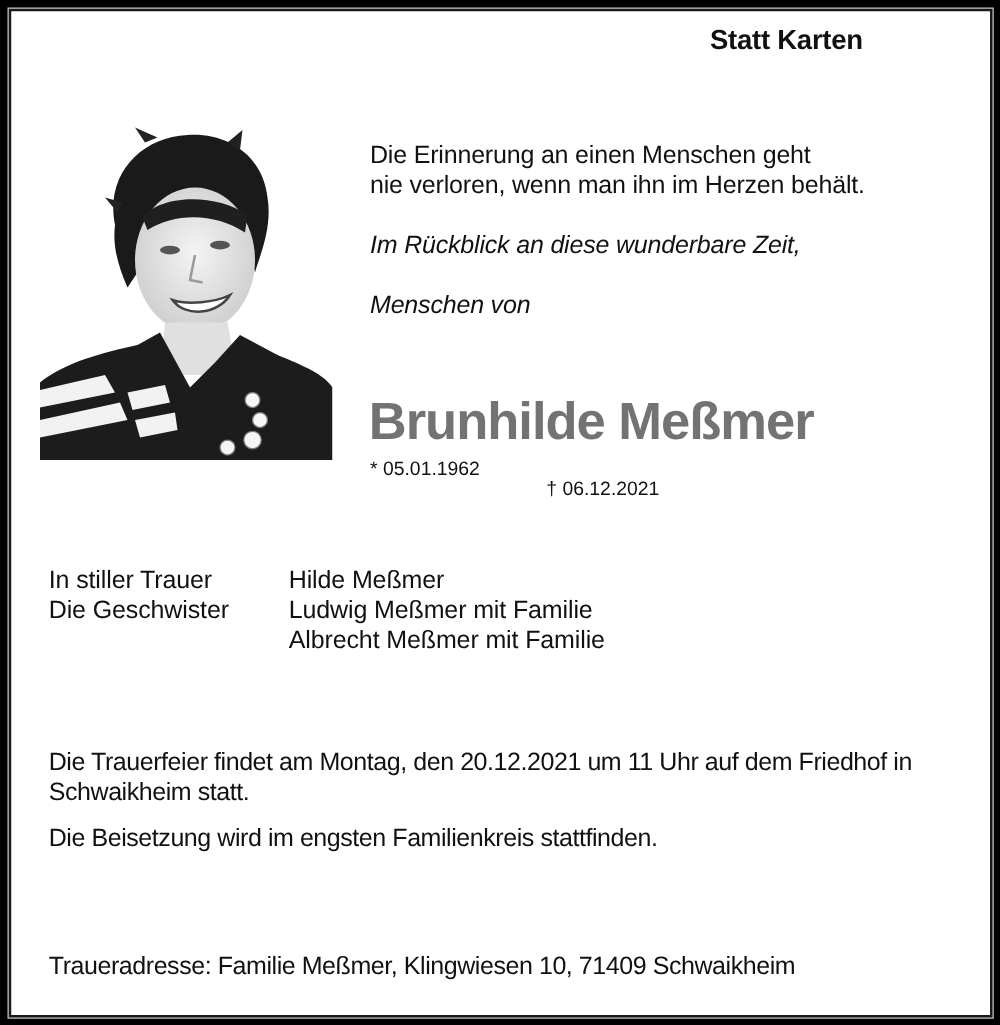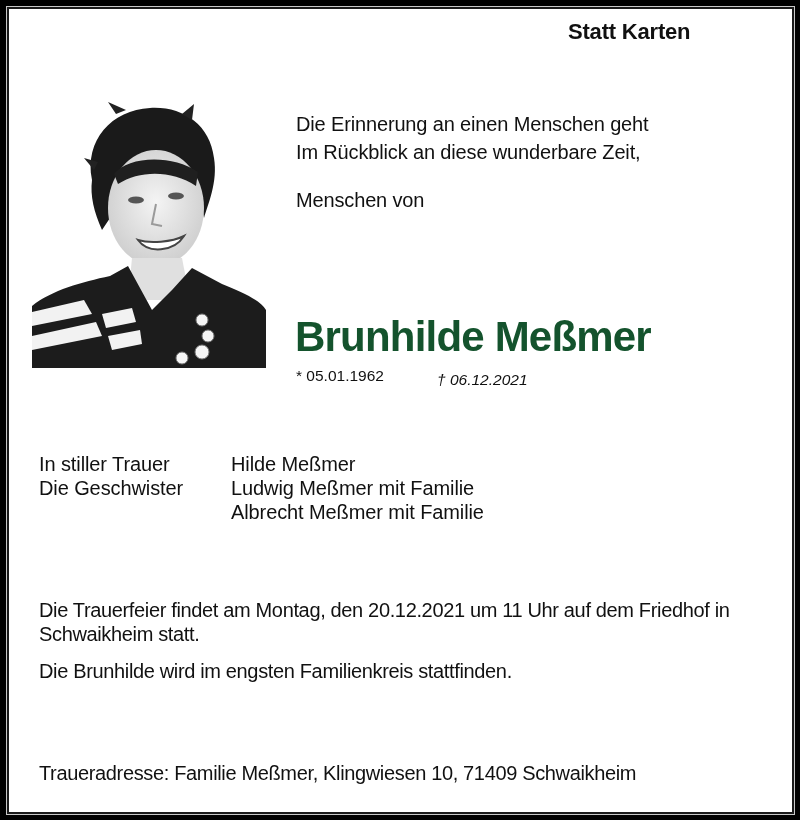--- a/index.html
+++ b/index.html
@@ -55,36 +55,36 @@
     }
     .portrait svg { display: block; }
 
     .quote {
       left: 287px; top: 103px;
       font-size: 20px;
       line-height: 24px;
       letter-spacing: -0.15px;
     }
     .quote p { margin: 0; }
-    .quote p + p { margin-top: 4px; }
+    .quote p + p { margin-top: 24px; font-style: italic; }
 
     .name {
       left: 286px; top: 304px;
       font-size: 42px;
       font-weight: bold;
       letter-spacing: -0.8px;
-      color: #14532d;
+      color: #737373;
     }
 
     .dates {
       left: 287px; top: 358px;
       font-size: 15.5px;
       line-height: 18px;
     }
-    .dates .death { position: absolute; left: 141px; top: 4px; font-style: italic; }
+    .dates .death { position: absolute; left: 141px; top: 16px; }
 
     .mourners {
       left: 30px; top: 443px;
       font-size: 20px;
       line-height: 24px;
       letter-spacing: -0.1px;
     }
     .mourners .col-left { position: absolute; left: 0; top: 0; }
     .mourners .col-right { position: absolute; left: 192px; top: 0; }
     .mourners div.line { height: 24px; }
@@ -156,20 +156,21 @@
         <circle cx="176" cy="236" r="6"></circle>
         <circle cx="170" cy="252" r="7"></circle>
         <circle cx="150" cy="258" r="6"></circle>
       </g>
     </svg>
   </div>
 
   <div class="abs quote">
     <p>
       <span>Die Erinnerung an einen Menschen geht</span><br>
+      <span>nie verloren, wenn man ihn im Herzen behält.</span>
     </p>
     <p>
       <span>Im Rückblick an diese wunderbare Zeit,</span><br>
       <br>
       <span>Menschen von</span>
     </p>
   </div>
 
   <div class="abs name">Brunhilde Meßmer</div>
 
@@ -185,18 +186,18 @@
     </div>
     <div class="col-right">
       <div class="line">Hilde Meßmer</div>
       <div class="line">Ludwig Meßmer mit Familie</div>
       <div class="line">Albrecht Meßmer mit Familie</div>
     </div>
   </div>
 
   <div class="abs ceremony">
     <p>Die Trauerfeier findet am Montag, den 20.12.2021 um 11 Uhr auf dem Friedhof in Schwaikheim statt.</p>
-    <p>Die Brunhilde wird im engsten Familienkreis stattfinden.</p>
+    <p>Die Beisetzung wird im engsten Familienkreis stattfinden.</p>
   </div>
 
   <div class="abs address">Traueradresse: Familie Meßmer, Klingwiesen 10, 71409 Schwaikheim</div>
 
 </div>
 
 </body></html>

